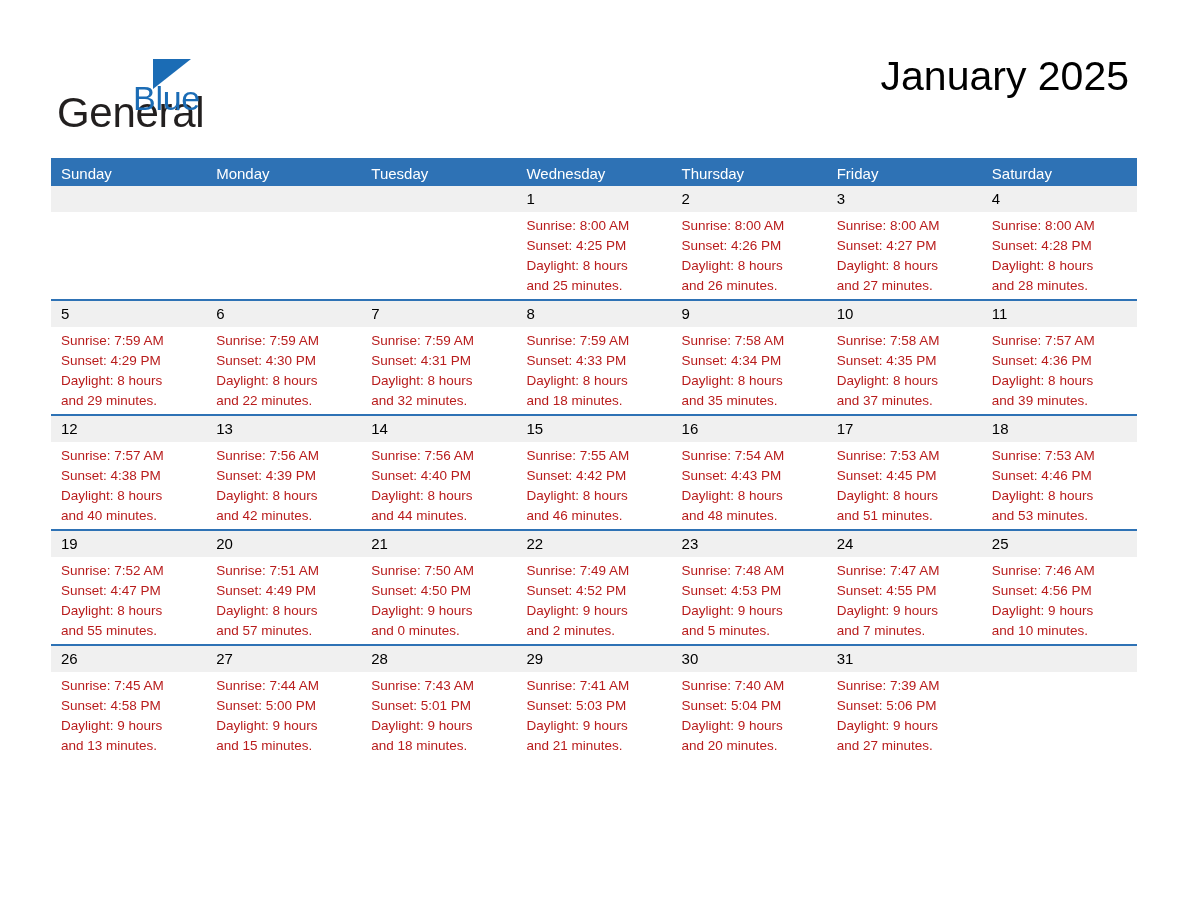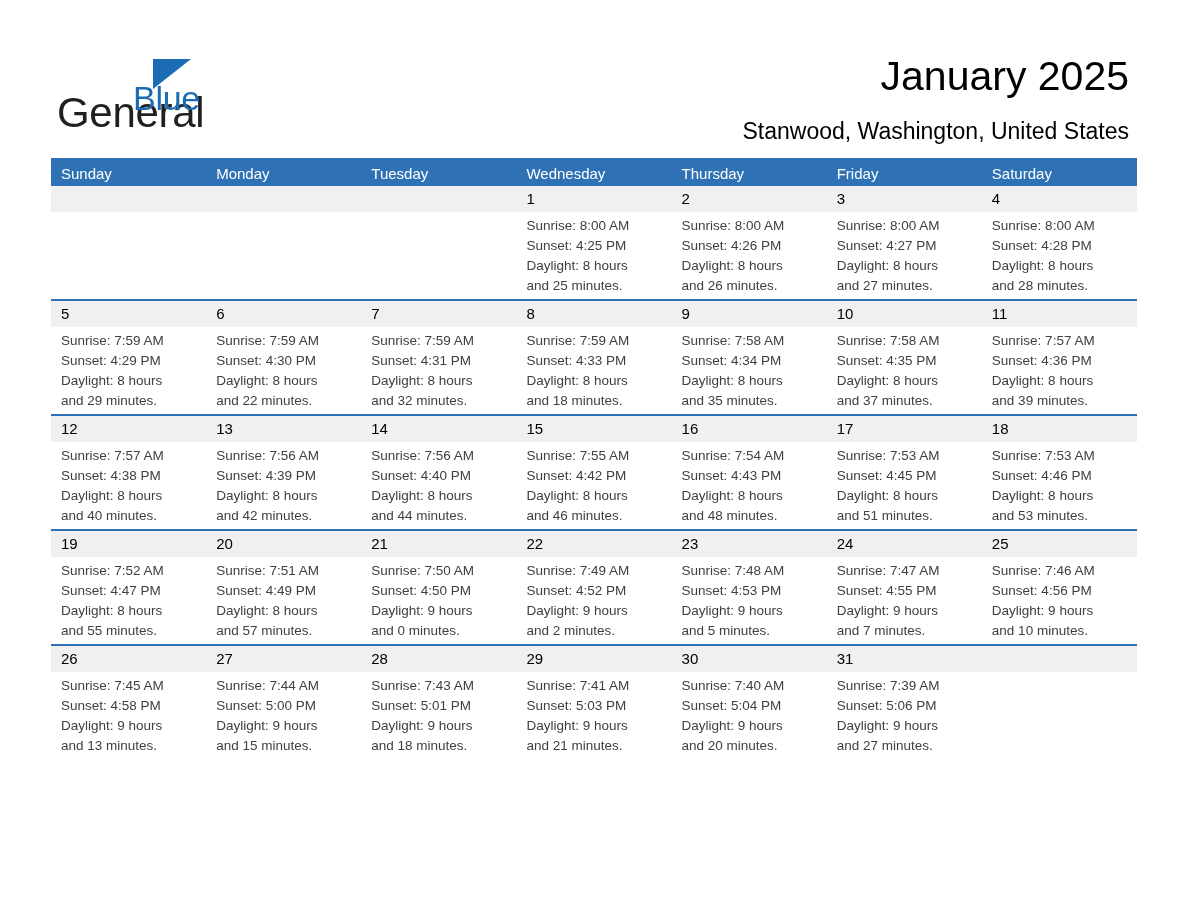--- a/index.html
+++ b/index.html
@@ -123,41 +123,40 @@
     height: 17px;
     color: #000000;
   }
   .daynum.empty {
     color: transparent;
   }
   .cellbody {
     padding: 4px 8px 0 10px;
     font-size: 13.5px;
     line-height: 20px;
-    color: #404040;
+    color: #b91c1c;
   }
   .cellbody div {
     white-space: nowrap;
   }
 </style>
 </head>
 <body>
 
 <div class="page">
 
   <div class="header">
 
     <div class="logo">
       <span class="logo-general">General</span>
       <span class="logo-triangle"></span>
       <span class="logo-blue">Blue</span>
     </div>
 
     <div class="title">January 2025</div>
-    <div class="subtitle">Stanwood, Washington, United States</div>
   </div>
 
   <table class="calendar">
     <thead>
       <tr>
         <th>Sunday</th>
         <th>Monday</th>
         <th>Tuesday</th>
         <th>Wednesday</th>
         <th>Thursday</th>

